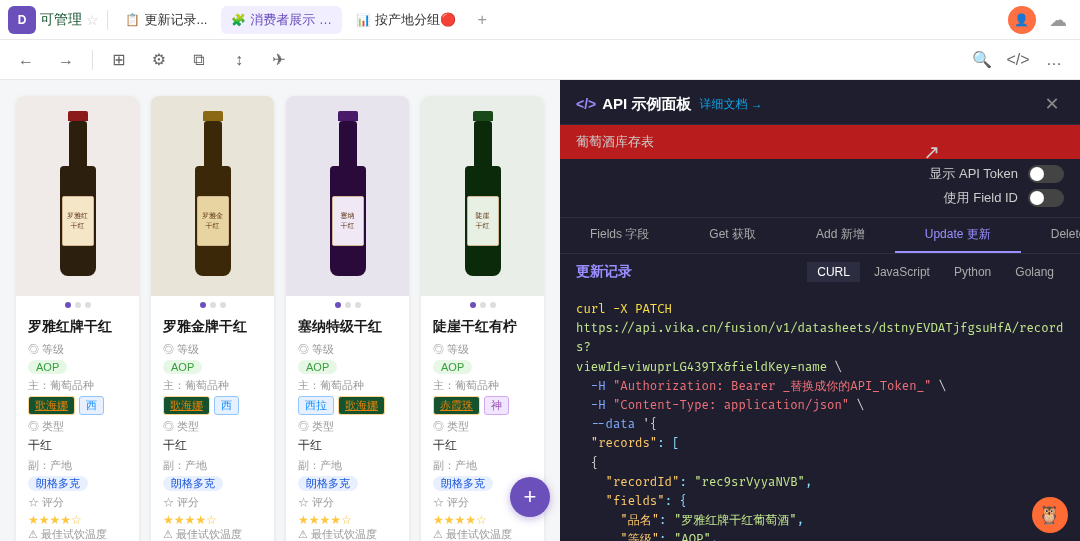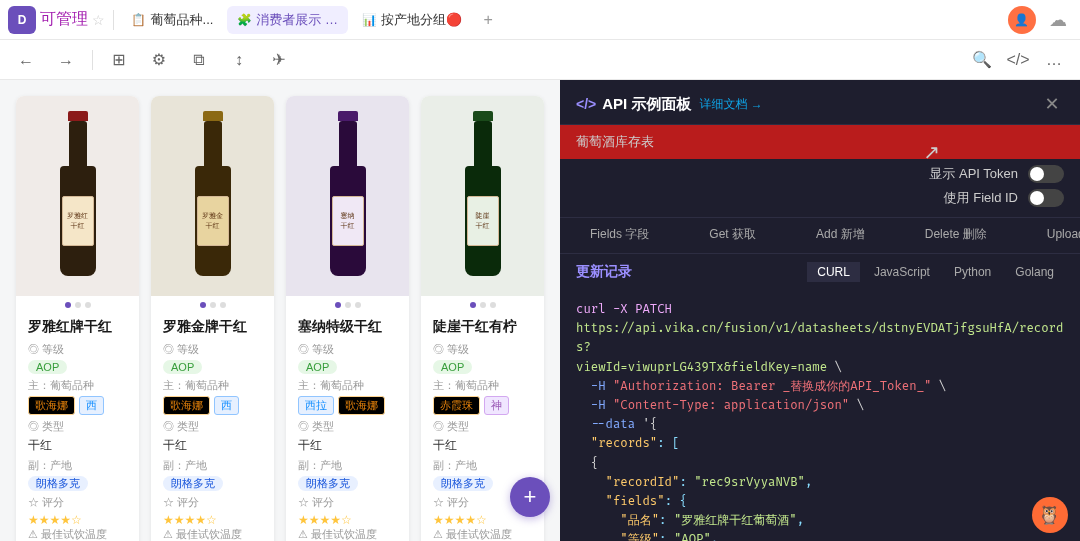--- a/index.html
+++ b/index.html
@@ -141,21 +141,21 @@
     .card-row { display: flex; align-items: center; gap: 6px; margin-bottom: 4px; font-size: 12px; color: #666; }
     .badge {
       padding: 1px 8px; border-radius: 10px; font-size: 11px; font-weight: 500;
       display: inline-block;
     }
     .badge-green { background: #e6f7e6; color: #389e3c; }
     .card-tags { display: flex; gap: 4px; flex-wrap: wrap; margin-bottom: 4px; }
     .tag {
       padding: 1px 6px; border-radius: 3px; font-size: 11px;
     }
-    .tag-orange { background: #000000; color: #e6820a; border: 1px solid #ffd591; }
+    .tag-orange { background: #14532d; color: #e6820a; border: 1px solid #ffd591; text-decoration: underline; }
     .tag-blue { background: #e6f0ff; color: #1890ff; border: 1px solid #91c5ff; }
     .tag-purple { background: #f0e6ff; color: #9b59b6; border: 1px solid #d3a8f0; }
     .stars { color: #ffc53d; font-size: 12px; }
     .card-field-row { display: flex; align-items: center; gap: 4px; margin-bottom: 3px; font-size: 11px; }
     .field-label { color: #999; }
     .field-value { color: #333; }
     .location-badge {
       background: #e8f0ff; color: #1a56db; padding: 0 8px; border-radius: 10px; font-size: 11px;
     }
 
@@ -274,21 +274,21 @@
     .code-block {
       flex: 1;
       padding: 10px 16px;
       overflow-y: auto;
       background: #1e1e2e;
       font-family: 'Fira Code', 'Consolas', 'Monaco', monospace;
       font-size: 12px;
       line-height: 1.6;
     }
     .code-line { white-space: pre-wrap; word-break: break-all; }
-    .c-cmd { color: #f0abfc; }
+    .c-cmd { color: #fde047; }
     .c-url { color: #c3e88d; }
     .c-flag { color: #82aaff; }
     .c-str { color: #f07178; }
     .c-key { color: #ffcb6b; }
     .c-val { color: #c3e88d; }
     .c-punct { color: #89ddff; }
     .c-normal { color: #d4d4d4; }
 
     
     .cursor-indicator {
@@ -310,26 +310,26 @@
       font-size: 18px;
     }
   </style>
 </head>
 <body>
 
 <div class="top-nav">
   <div class="nav-logo">
     <span>D</span>
   </div>
-  <span style="font-size:16px;color:#a21caf;cursor:pointer;">可管理</span>
+  <span style="font-size:14px;color:#14532d;cursor:pointer;">可管理</span>
   <span style="font-size:14px;color:#ccc;">☆</span>
   <div class="nav-separator"></div>
   <div class="nav-tab">
     <span class="nav-tab-icon">📋</span>
-    <span>葡萄品种...</span>
+    <span>更新记录...</span>
   </div>
   <div class="nav-tab active">
     <span class="nav-tab-icon">🧩</span>
     <span>消费者展示 …</span>
   </div>
   <div class="nav-tab">
     <span class="nav-tab-icon">📊</span>
     <span>按产地分组🔴</span>
   </div>
   <div class="nav-plus">+</div>
@@ -597,20 +597,21 @@
       <div class="toggle-row">
         <span>使用 Field ID</span>
         <div class="toggle"></div>
       </div>
     </div>
 
     <div class="api-tabs-outer">
       <div class="api-tab">Fields 字段</div>
       <div class="api-tab">Get 获取</div>
       <div class="api-tab">Add 新增</div>
+      <div class="api-tab active">Update 更新</div>
       <div class="api-tab">Delete 删除</div>
       <div class="api-tab">Upload 上传</div>
     </div>
 
     <div class="code-header">
       <span class="code-section-title">更新记录</span>
       <div class="lang-tabs">
         <div class="lang-tab active">CURL</div>
         <div class="lang-tab">JavaScript</div>
         <div class="lang-tab">Python</div>

